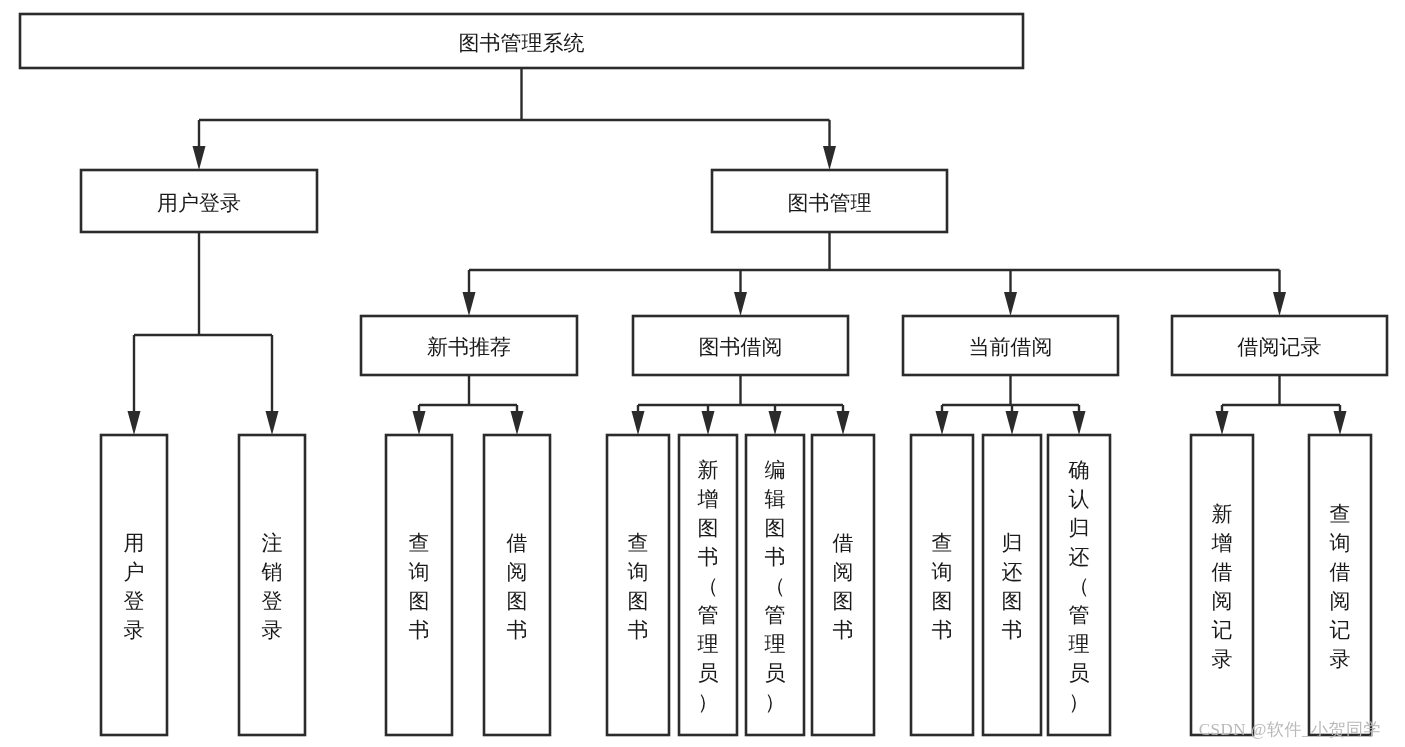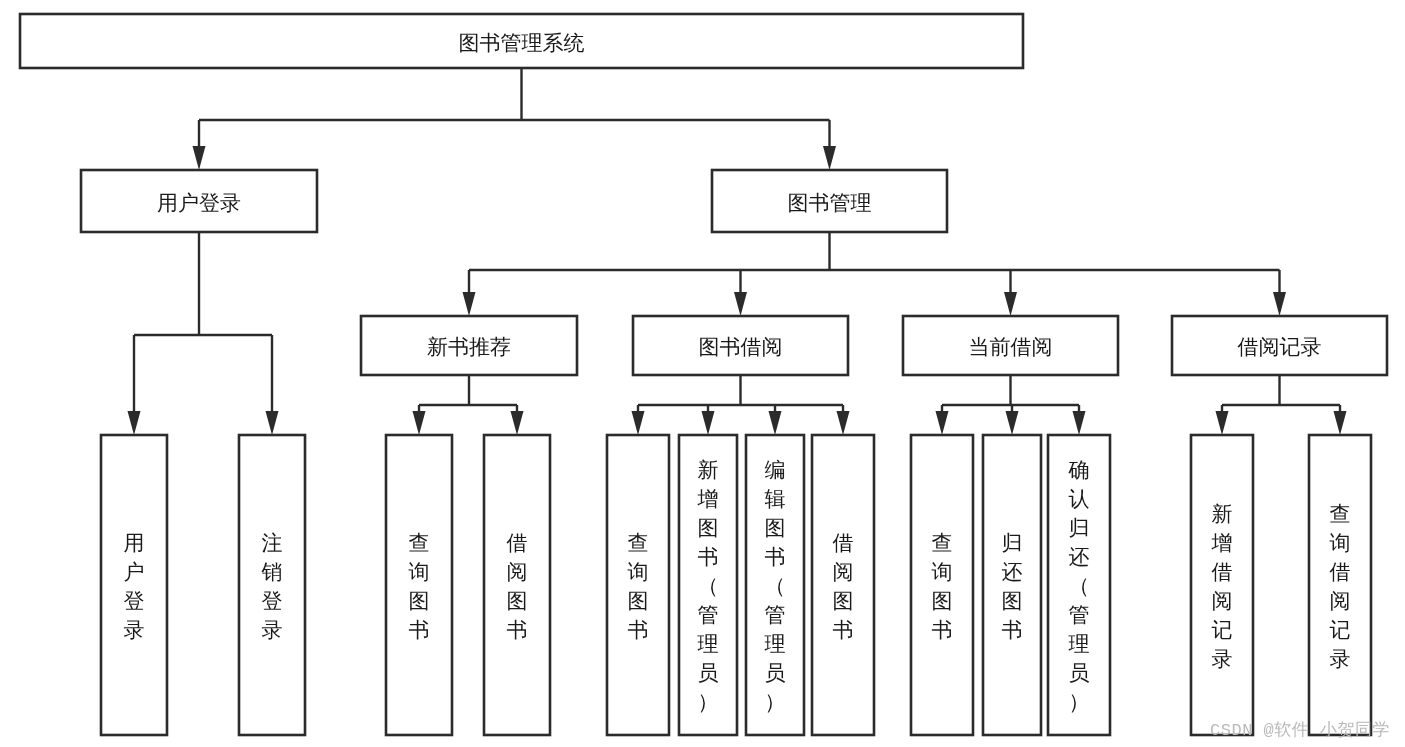--- a/index.html
+++ b/index.html
@@ -50,23 +50,23 @@
     dominant-baseline: central;
   }
   .node-label-v {
     font-family: "Liberation Sans", "DejaVu Sans", sans-serif;
     font-size: 21px;
     fill: #1a1a1a;
     text-anchor: middle;
   }
   .watermark {
     position: absolute;
-    right: 15px;
+    right: 24px;
     bottom: 6px;
-    font-family: Liberation Mono, monospace;
+    font-family: Liberation Serif, serif;
     font-size: 17px;
     color: #b9b9b9;
     letter-spacing: 0.5px;
     white-space: nowrap;
     user-select: none;
   }
 </style>
 </head>
 <body>
 

